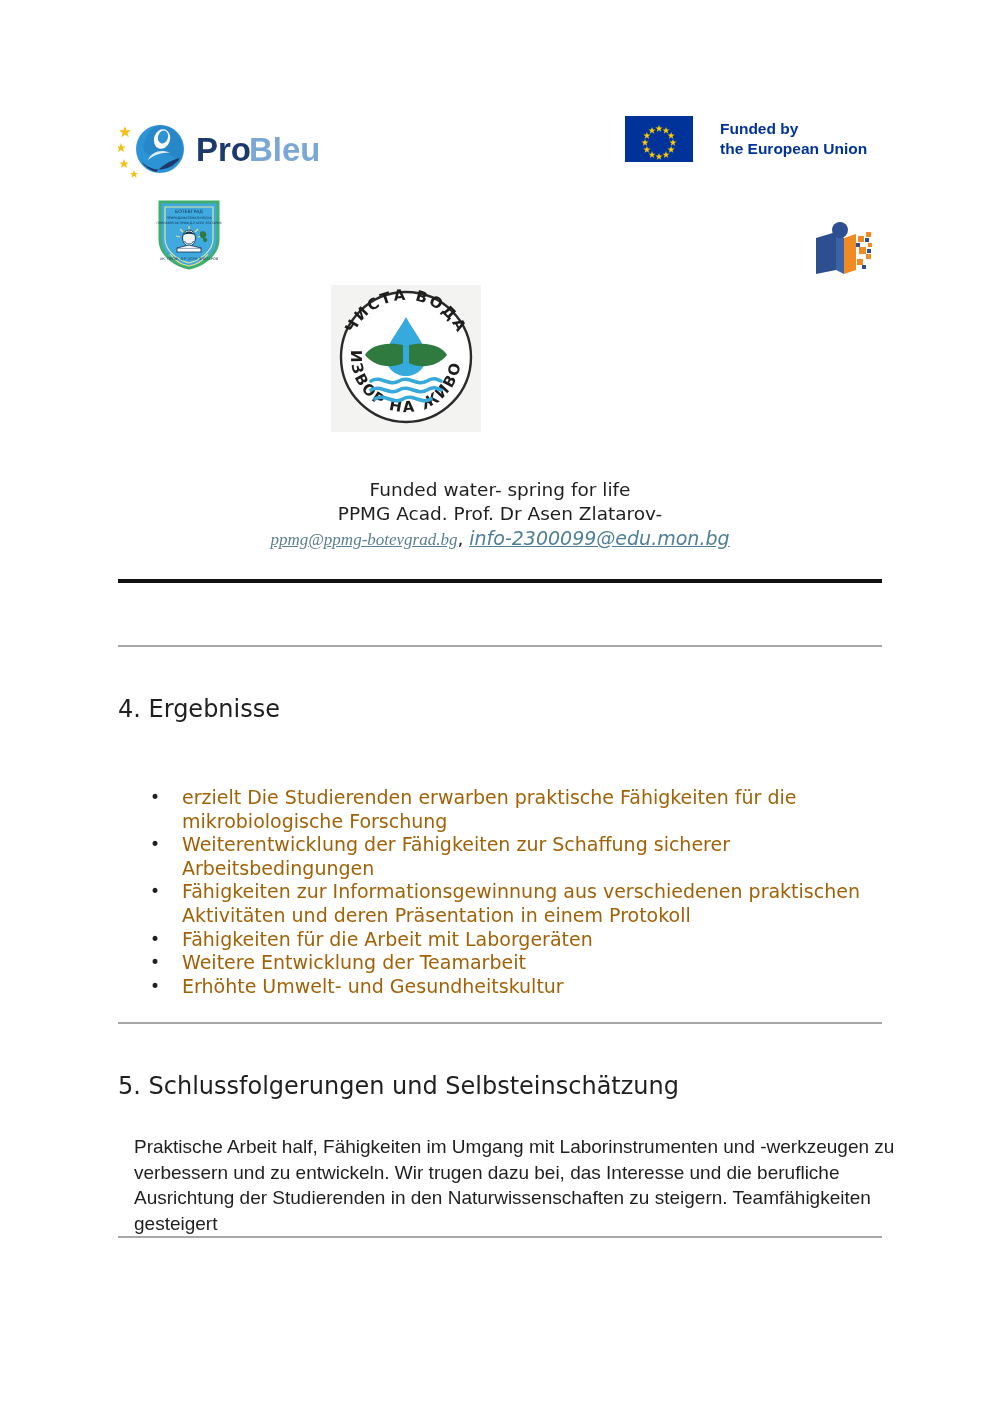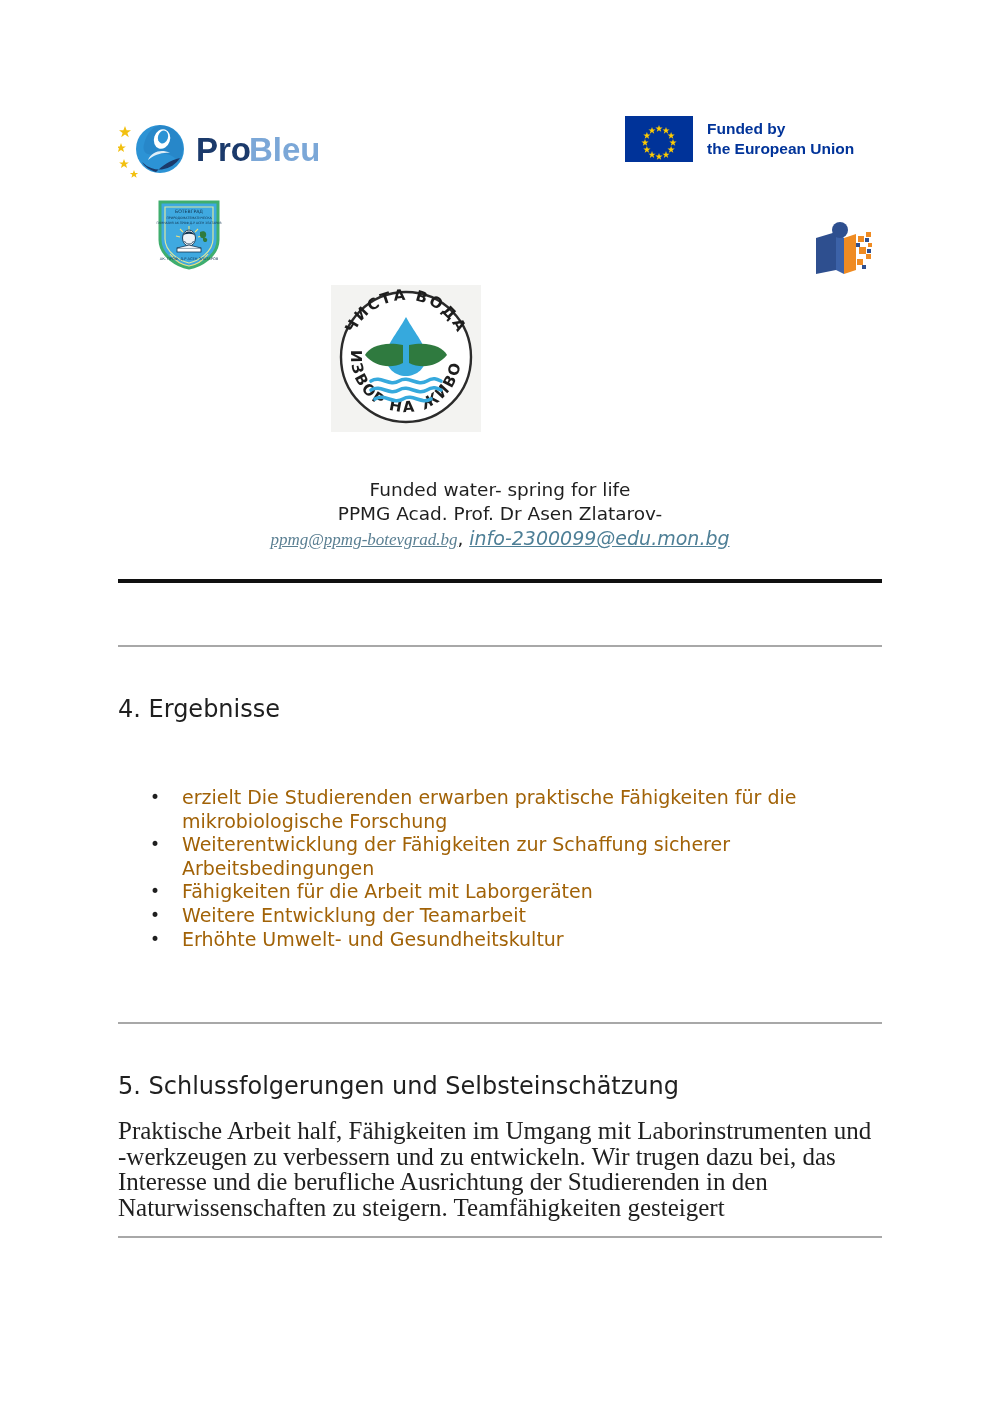--- a/index.html
+++ b/index.html
@@ -49,21 +49,21 @@
   }
   .crest svg { display:block; }
 
   
   .eu-logo {
     position: absolute;
     left: 625px;
     top: 108px;
     display: flex;
     align-items: center;
-    gap: 14px;
+    gap: 27px;
   }
   .eu-flag {
     width: 68px;
     height: 46px;
     background: #003399;
     position: relative;
     flex: 0 0 auto;
   }
   .eu-text {
     font-family: "Liberation Sans", sans-serif;
@@ -186,23 +186,23 @@
     font-size: 17px;
     line-height: 23.6px;
     color: #1f1f1f;
   }
 
   .paragraph {
     position: absolute;
     left: 118px;
     top: 1118px;
     width: 764px;
-    margin: 0;
-    font-family: Liberation Serif, serif;
-    font-size: 25px;
+    margin: 16px;
+    font-family: Liberation Sans, sans-serif;
+    font-size: 19px;
     line-height: 25.5px;
     color: #1f1f1f;
   }
 </style>
 </head>
 <body>
 
 <div class="page">
 
   <div class="logo-band">
@@ -340,20 +340,21 @@
 
   <div class="rule-thick"></div>
 
   <div class="rule-thin rule-a"></div>
 
   <div class="section-head head-4">4. Ergebnisse</div>
 
   <ul class="bullet-list">
     <li>erzielt Die Studierenden erwarben praktische Fähigkeiten für die mikrobiologische Forschung</li>
     <li>Weiterentwicklung der Fähigkeiten zur Schaffung sicherer Arbeitsbedingungen</li>
+    <li>Fähigkeiten zur Informationsgewinnung aus verschiedenen praktischen Aktivitäten und deren Präsentation in einem Protokoll</li>
     <li>Fähigkeiten für die Arbeit mit Laborgeräten</li>
     <li>Weitere Entwicklung der Teamarbeit</li>
     <li>Erhöhte Umwelt- und Gesundheitskultur</li>
   </ul>
 
   <div class="rule-thin rule-b"></div>
 
   <div class="section-head head-5">5. Schlussfolgerungen und Selbsteinschätzung</div>
 
   <p class="paragraph">Praktische Arbeit half, Fähigkeiten im Umgang mit Laborinstrumenten und -werkzeugen zu verbessern und zu entwickeln. Wir trugen dazu bei, das Interesse und die berufliche Ausrichtung der Studierenden in den Naturwissenschaften zu steigern. Teamfähigkeiten gesteigert</p>

